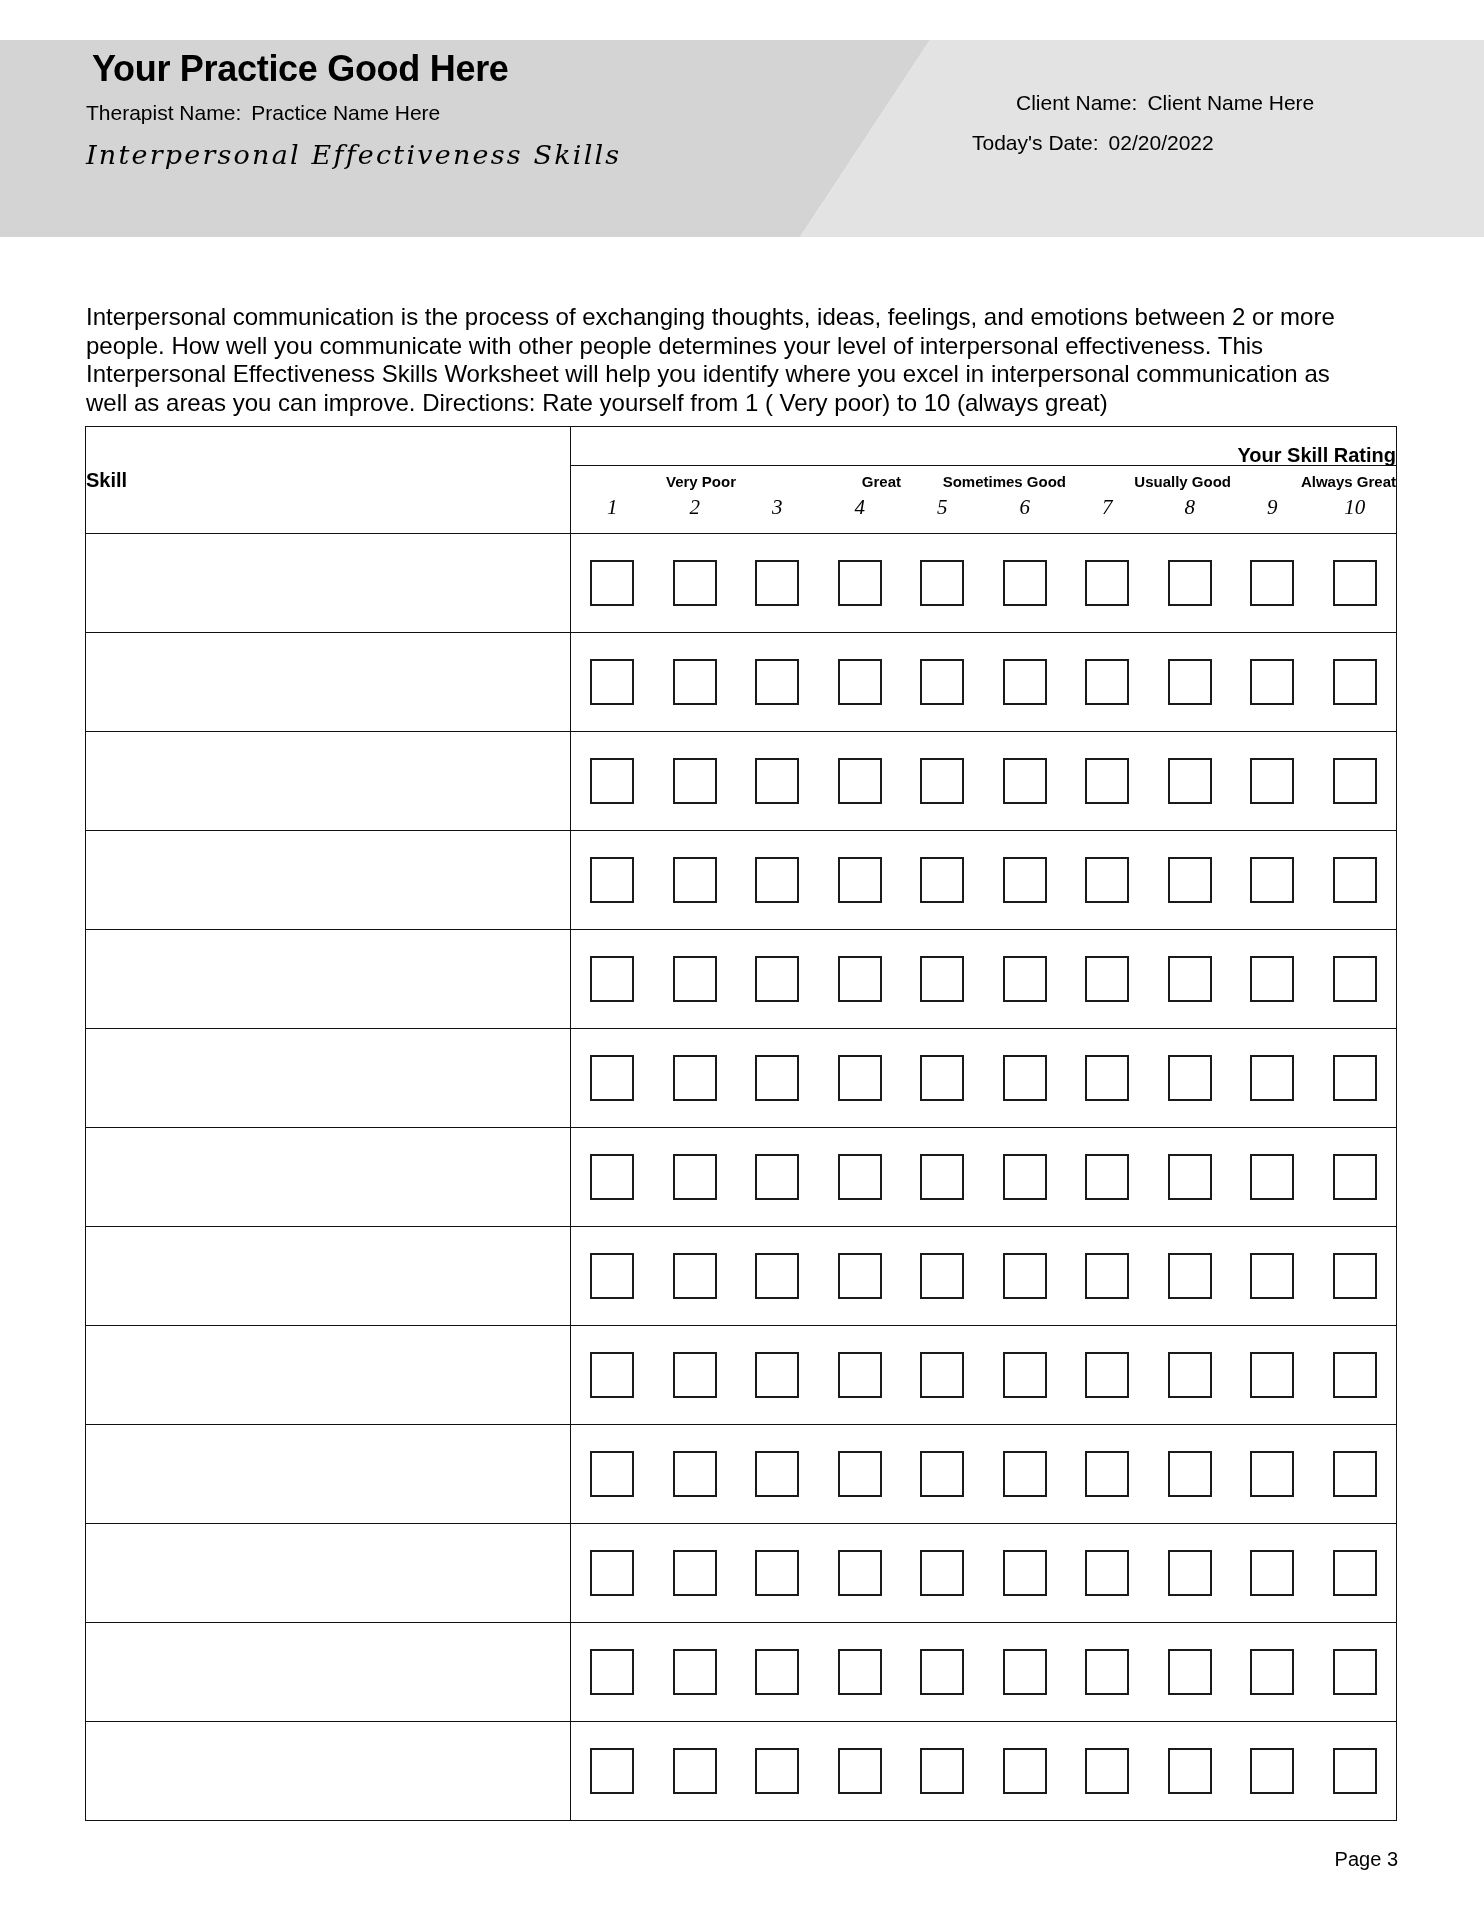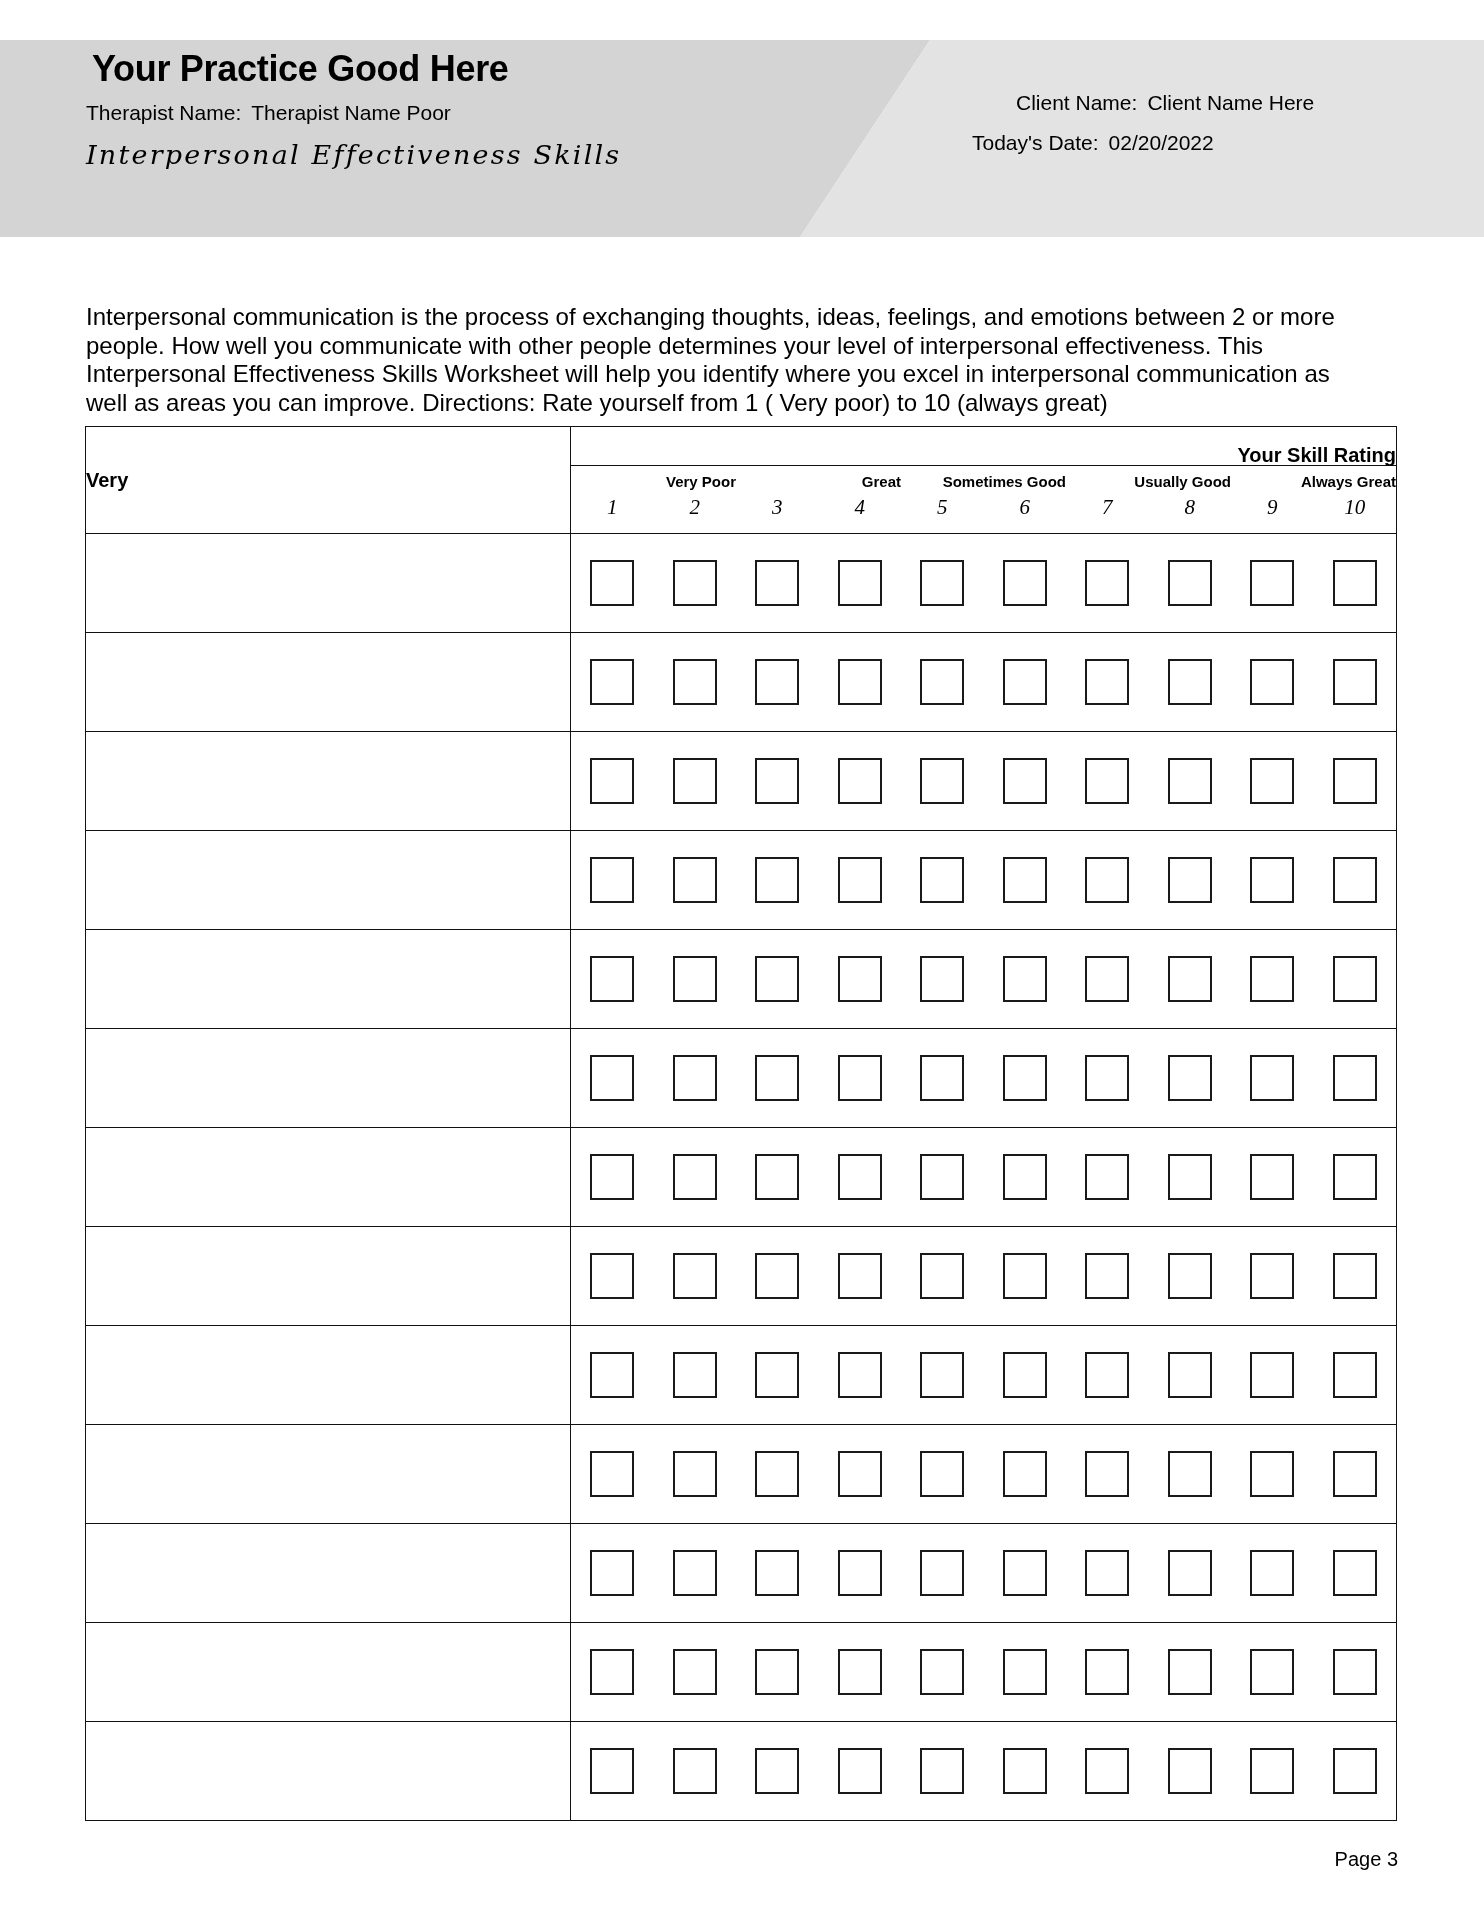--- a/index.html
+++ b/index.html
@@ -203,39 +203,39 @@
 <body>
 
 <div class="header-band">
   <div class="header-left-panel"></div>
   <div class="header-right-panel"></div>
 </div>
 
 <div class="practice-name">Your Practice Good Here</div>
 
 <div class="therapist-line">
-  <span class="kv-label">Therapist Name:</span><span class="kv-value">Therapist Name Poor</span>
+  <span class="kv-label">Therapist Name:</span><span class="kv-value">Practice Name Here</span>
 </div>
 
 <div class="worksheet-title">Interpersonal Effectiveness Skills</div>
 
 <div class="client-line">
   <span class="kv-label">Client Name:</span><span class="kv-value">Client Name Here</span>
 </div>
 
 <div class="date-line">
   <span class="kv-label">Today's Date:</span><span class="kv-value">02/20/2022</span>
 </div>
 
 <p class="intro">Interpersonal communication is the process of exchanging thoughts, ideas, feelings, and emotions between 2 or more people. How well you communicate with other people determines your level of interpersonal effectiveness. This Interpersonal Effectiveness Skills Worksheet will help you identify where you excel in interpersonal communication as well as areas you can improve. Directions: Rate yourself from 1 ( Very poor) to 10 (always great)</p>
 
 <table class="rating-table">
   <thead>
     <tr>
-      <th class="skill-col skill-head">Very</th>
+      <th class="skill-col skill-head">Skill</th>
       <td class="rating-head-cell">
         <div class="rating-head-wrap">
           <div class="rating-title">Your Skill Rating</div>
           <div class="band-row" id="band-row">
               <div class="band-cell" style="flex: 2 1 0px;">Very Poor</div>
               <div class="band-cell" style="flex: 2 1 0px;">Great</div>
               <div class="band-cell" style="flex: 2 1 0px;">Sometimes Good</div>
               <div class="band-cell" style="flex: 2 1 0px;">Usually Good</div>
               <div class="band-cell" style="flex: 2 1 0px;">Always Great</div>
             </div>

